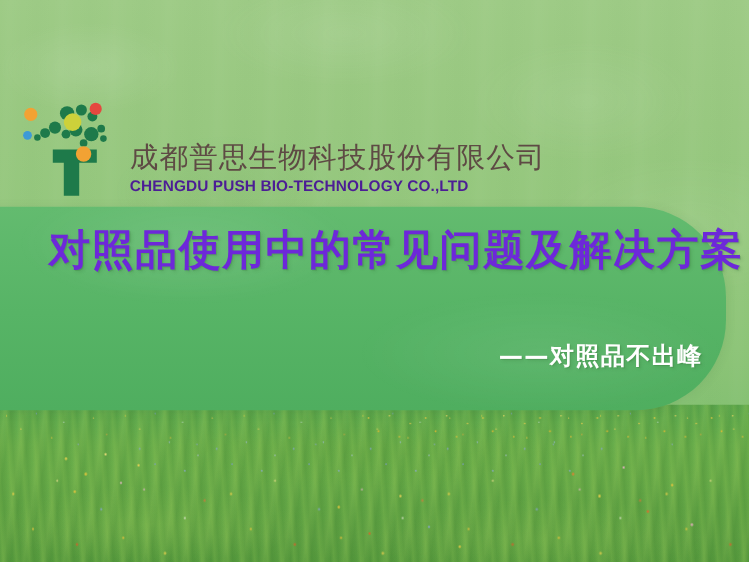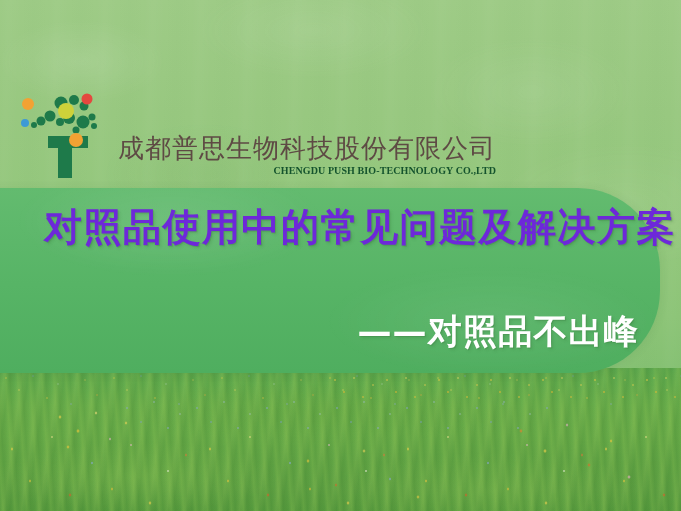--- a/index.html
+++ b/index.html
@@ -201,37 +201,36 @@
   }
   .logo-mark {
     width: 100px;
     height: 88px;
     flex: 0 0 auto;
   }
   .logo-names {
     margin-left: 4px;
     margin-bottom: 4px;
     line-height: 1;
-    text-align: right;
   }
   .logo-cn {
     font-size: 26px;
     letter-spacing: 1px;
     color: #5e4a44;
     font-weight: 500;
     white-space: nowrap;
     font-family: "DejaVu Sans", "Liberation Sans", sans-serif;
   }
   .logo-en {
     margin-top: 5px;
-    font-size: 10px;
+    font-size: 14px;
     letter-spacing: .1px;
-    color: #14532d;
+    color: #4c1d95;
     white-space: nowrap;
-    font-family: Liberation Serif, serif;
+    font-family: Liberation Sans, sans-serif;
     font-weight: 700;
   }
 
   
   .title-panel {
     position: absolute;
     left: -40px;
     top: 188px;
     width: 700px;
     height: 185px;
@@ -261,21 +260,21 @@
     white-space: nowrap;
     font-family: "DejaVu Sans", "Liberation Sans", sans-serif;
     text-shadow:
       1px 1px 0 rgba(60,120,60,.25),
       2px 2px 3px rgba(45,100,45,.18);
   }
   .title-sub {
     position: absolute;
     right: 42px;
     top: 309px;
-    font-size: 34px;
+    font-size: 22px;
     font-weight: 700;
     color: #ffffff;
     letter-spacing: 1.2px;
     white-space: nowrap;
     font-family: "DejaVu Sans", "Liberation Sans", sans-serif;
     text-shadow:
       1px 1px 0 rgba(60,120,60,.25),
       2px 2px 3px rgba(45,100,45,.18);
   }
 </style>

